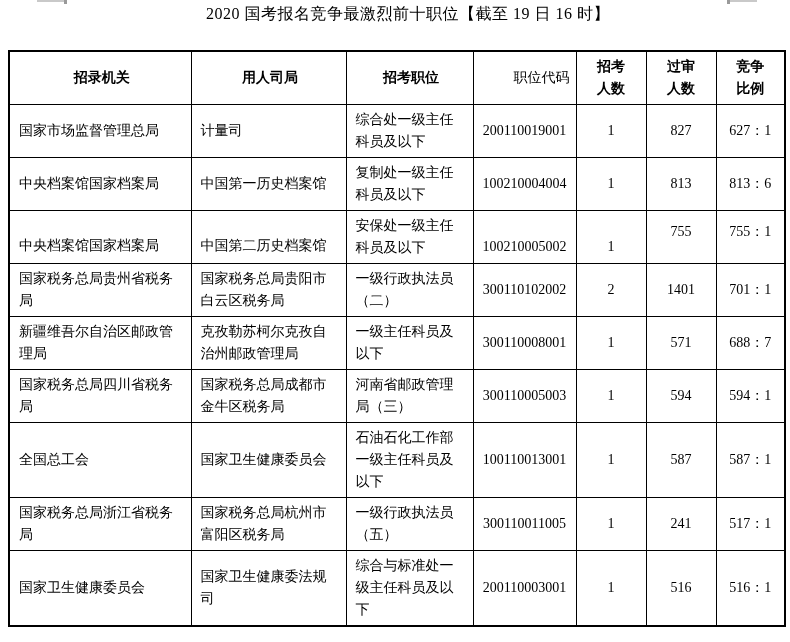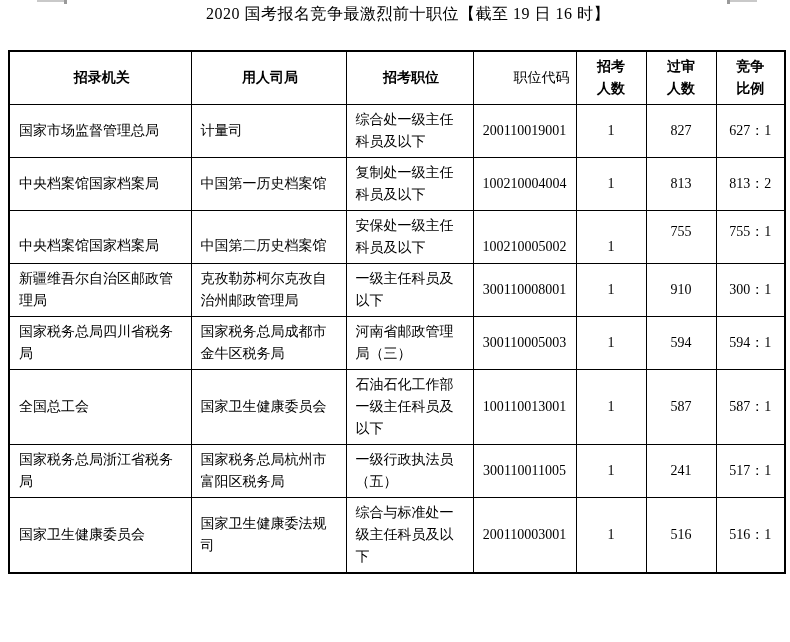--- a/index.html
+++ b/index.html
@@ -163,39 +163,48 @@
         <td>827</td>
         <td>627：1</td>
       </tr>
       <tr>
         <td>中央档案馆国家档案局</td>
         <td>中国第一历史档案馆</td>
         <td>复制处一级主任科员及以下</td>
         <td>100210004004</td>
         <td>1</td>
         <td>813</td>
-        <td>813：2</td>
+        <td>813：6</td>
       </tr>
       <tr>
         <td>中央档案馆国家档案局</td>
         <td>中国第二历史档案馆</td>
         <td>安保处一级主任科员及以下</td>
         <td>100210005002</td>
         <td>1</td>
         <td>755</td>
         <td>755：1</td>
       </tr>
       <tr>
+        <td>国家税务总局贵州省税务局</td>
+        <td>国家税务总局贵阳市白云区税务局</td>
+        <td>一级行政执法员（二）</td>
+        <td>300110102002</td>
+        <td>2</td>
+        <td>1401</td>
+        <td>701：1</td>
+      </tr>
+      <tr>
         <td>新疆维吾尔自治区邮政管理局</td>
         <td>克孜勒苏柯尔克孜自治州邮政管理局</td>
         <td>一级主任科员及以下</td>
         <td>300110008001</td>
         <td>1</td>
-        <td>910</td>
-        <td>300：1</td>
+        <td>571</td>
+        <td>688：7</td>
       </tr>
       <tr>
         <td>国家税务总局四川省税务局</td>
         <td>国家税务总局成都市金牛区税务局</td>
         <td>河南省邮政管理局（三）</td>
         <td>300110005003</td>
         <td>1</td>
         <td>594</td>
         <td>594：1</td>
       </tr>

